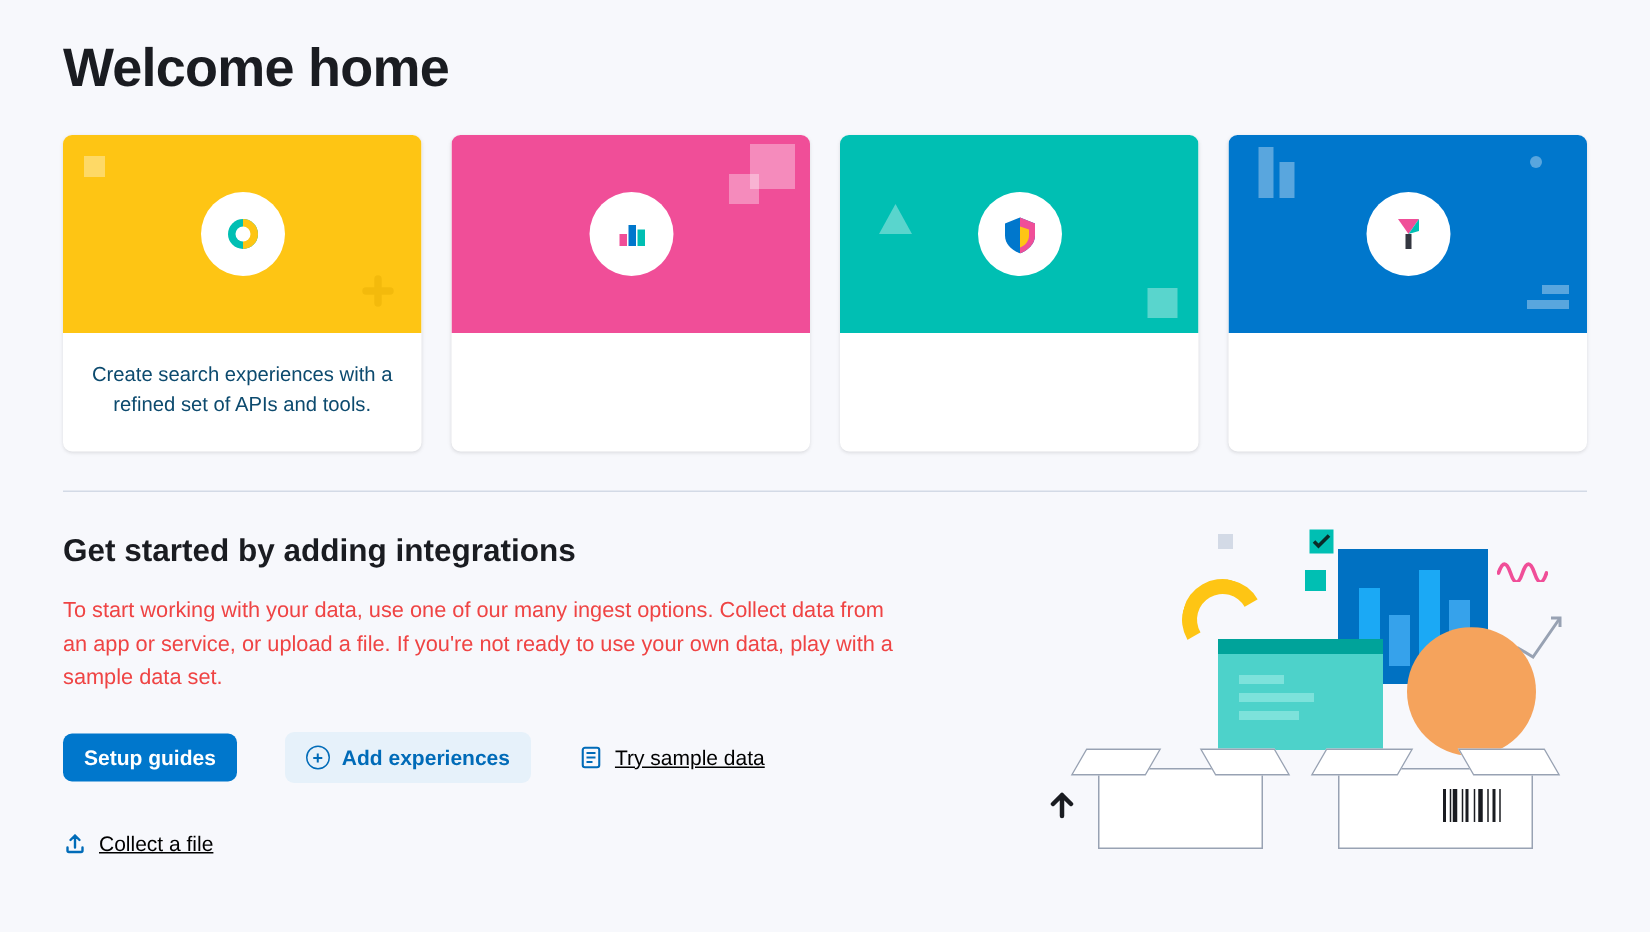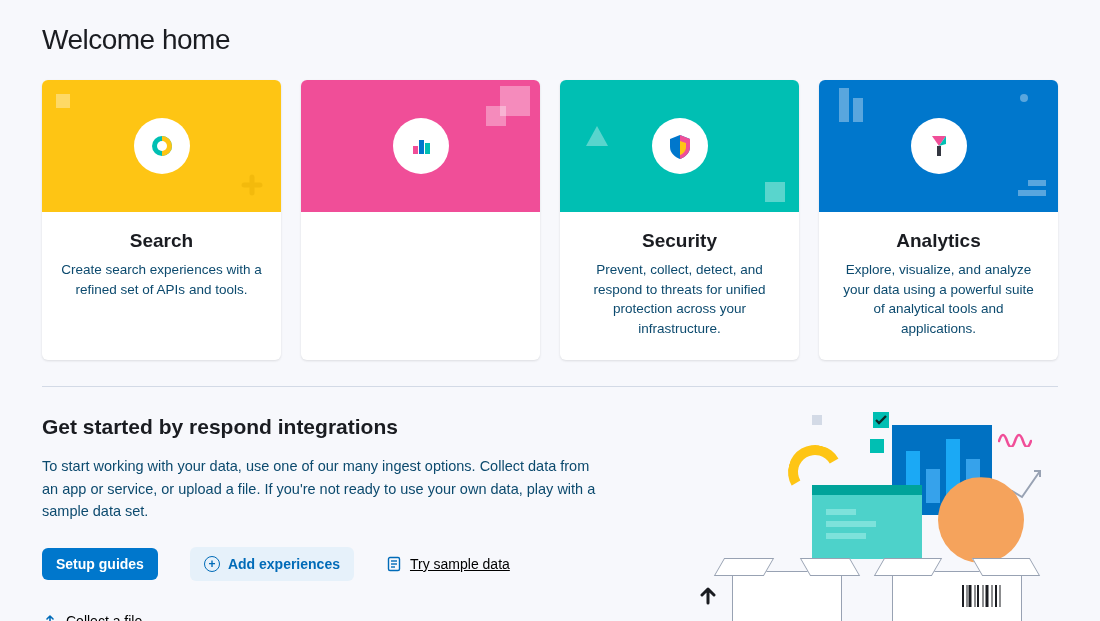--- a/index.html
+++ b/index.html
@@ -8,22 +8,22 @@
     background: #f7f8fc;
     color: #1a1c21;
     width: 1100px;
     height: 621px;
     overflow: hidden;
   }
   .page {
     padding: 24px 42px 0 42px;
   }
   .page-title {
-    font-size: 28px;
-    font-weight: 400;
+    font-size: 36px;
+    font-weight: 700;
     letter-spacing: -0.5px;
     margin-bottom: 24px;
   }
   .cards {
     display: flex;
     gap: 20px;
     margin-bottom: 26px;
   }
   .card {
     flex: 1 1 0;
@@ -81,21 +81,21 @@
     max-width: 600px;
   }
   .gs-title {
     font-size: 21px;
     font-weight: 700;
     margin-bottom: 16px;
   }
   .gs-desc {
     font-size: 14.5px;
     line-height: 1.55;
-    color: #0c4a6e;
+    color: #ef4444;
     margin-bottom: 24px;
     max-width: 560px;
   }
   .gs-actions {
     display: flex;
     align-items: center;
     gap: 32px;
     flex-wrap: wrap;
   }
   .btn {
@@ -190,21 +190,20 @@
         </span>
         <span class="hero-circle">
           <svg width="26" height="26" viewBox="0 0 26 26">
             <circle cx="13" cy="13" r="10" fill="#00bfb3"></circle>
             <path d="M13 3 A10 10 0 0 1 13 23 Z" fill="#fec514"></path>
             <circle cx="13" cy="13" r="5" fill="#fff"></circle>
           </svg>
         </span>
       </div>
       <div class="card-body">
-        <div class="card-title">Search</div>
         <div class="card-desc">Create search experiences with a refined set of APIs and tools.</div>
       </div>
     </div>
 
     <div class="card">
       <div class="card-hero pink">
         <span class="deco" style="right:10px;top:6px;width:30px;height:30px;background:#fff;"></span>
         <span class="deco" style="right:34px;top:26px;width:20px;height:20px;background:#fff;"></span>
         <span class="hero-circle">
           <svg width="24" height="24" viewBox="0 0 24 24">
@@ -226,55 +225,47 @@
             </svg>
         </span>
         <span class="deco" style="right:14px;bottom:10px;width:20px;height:20px;background:#fff;"></span>
         <span class="hero-circle">
           <svg width="24" height="26" viewBox="0 0 24 26">
             <path d="M12 2 L22 6 V14 C22 20 17 24 12 26 C7 24 2 20 2 14 V6 Z" fill="#0077cc"></path>
             <path d="M12 2 L22 6 V14 C22 20 17 24 12 26 V2 Z" fill="#f04e98"></path>
             <path d="M12 8 L18 10 V14 C18 18 15 21 12 22 V8 Z" fill="#fec514"></path>
           </svg>
         </span>
-      </div>
-      <div class="card-body">
-        <div class="card-title">Security</div>
-        <div class="card-desc">Prevent, collect, detect, and respond to threats for unified protection across your infrastructure.</div>
       </div>
     </div>
 
     <div class="card">
       <div class="card-hero blue">
         <span class="deco" style="left:20px;top:8px;width:10px;height:34px;background:#fff;"></span>
         <span class="deco" style="left:34px;top:18px;width:10px;height:24px;background:#fff;"></span>
         <span class="deco" style="right:12px;bottom:16px;width:28px;height:6px;background:#fff;"></span>
         <span class="deco" style="right:12px;bottom:26px;width:18px;height:6px;background:#fff;"></span>
         <span class="deco" style="right:30px;top:14px;width:8px;height:8px;border-radius:50%;background:#fff;"></span>
         <span class="hero-circle">
           <svg width="22" height="24" viewBox="0 0 22 24">
             <path d="M4 2 H18 L11 12 Z" fill="#f04e98"></path>
             <path d="M11 12 L18 2 V10 Z" fill="#00bfb3"></path>
             <rect x="9" y="12" width="4" height="10" fill="#343741"></rect>
           </svg>
         </span>
       </div>
-      <div class="card-body">
-        <div class="card-title">Analytics</div>
-        <div class="card-desc">Explore, visualize, and analyze your data using a powerful suite of analytical tools and applications.</div>
-      </div>
     </div>
 
   </div>
 
   <hr class="divider">
 
   <div class="getstarted">
     <div class="gs-left">
-      <h2 class="gs-title">Get started by respond integrations</h2>
+      <h2 class="gs-title">Get started by adding integrations</h2>
       <p class="gs-desc">To start working with your data, use one of our many ingest options. Collect data from an app or service, or upload a file. If you're not ready to use your own data, play with a sample data set.</p>
       <div class="gs-actions">
         <button class="btn btn-primary">
           <span>Setup guides</span>
         </button>
         <button class="btn btn-secondary">
           <span class="icon-circle">+</span>
           <span>Add experiences</span>
         </button>
         <a class="link-action">

